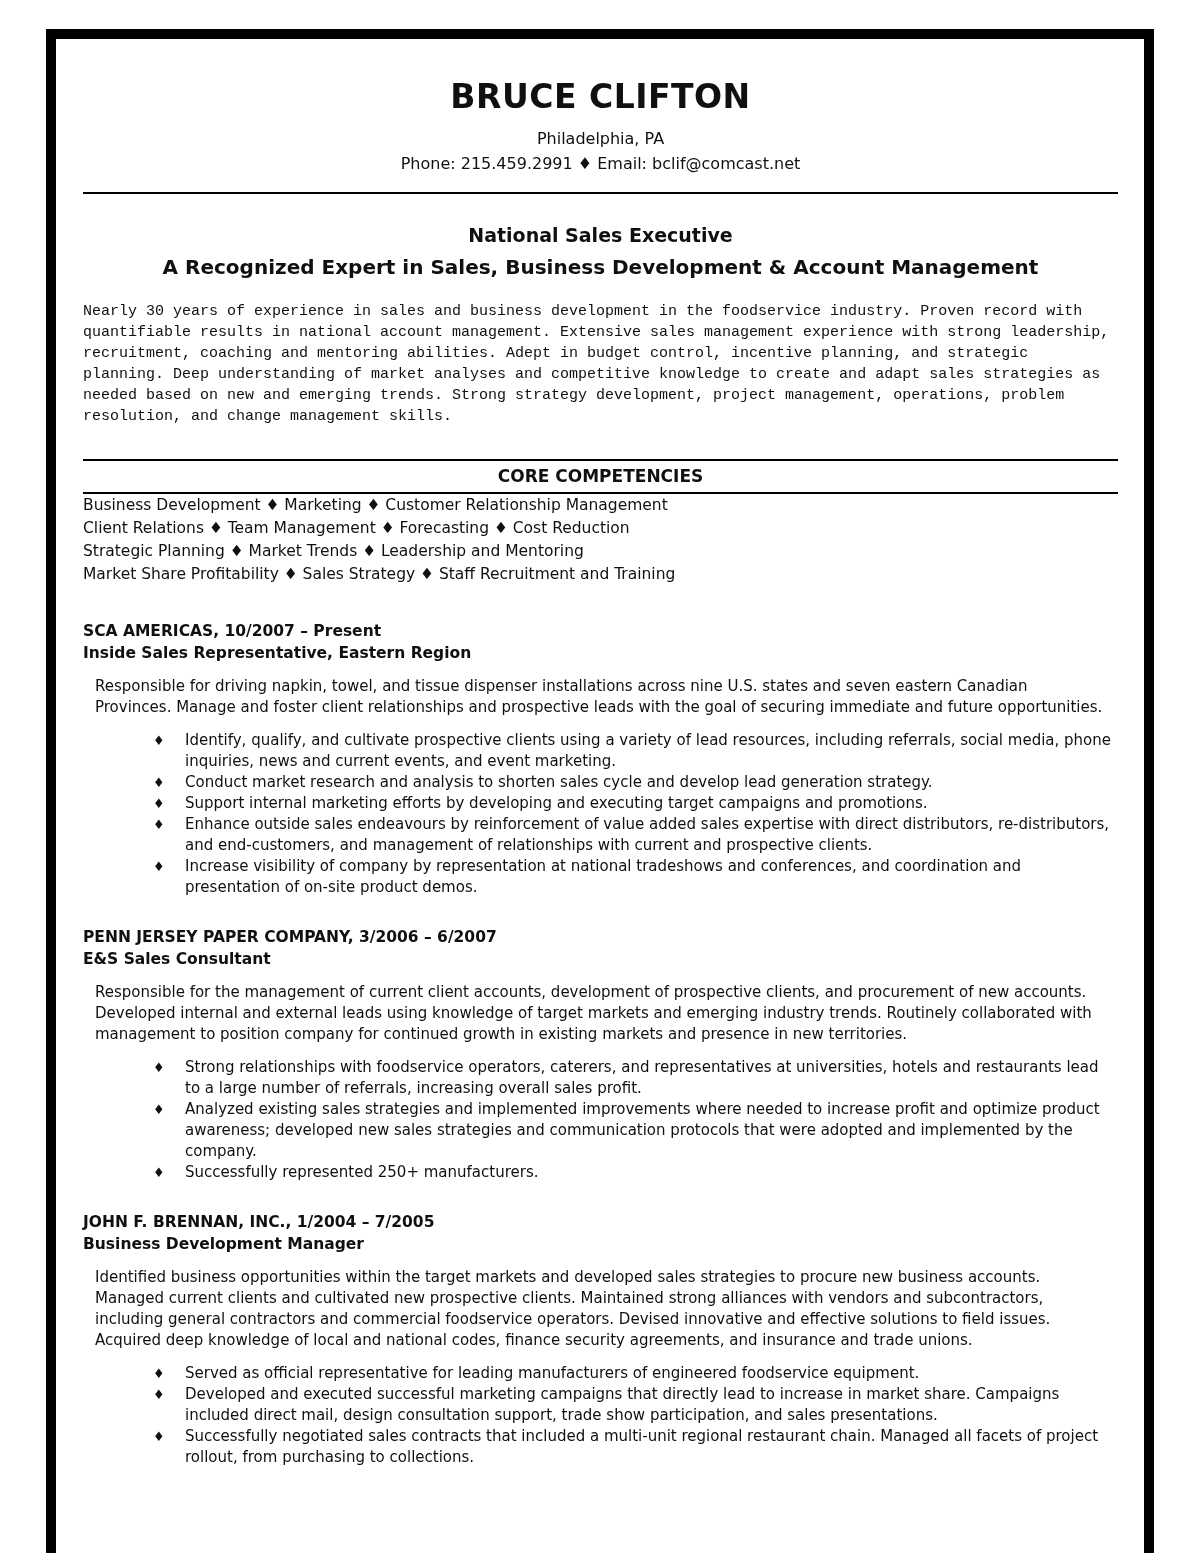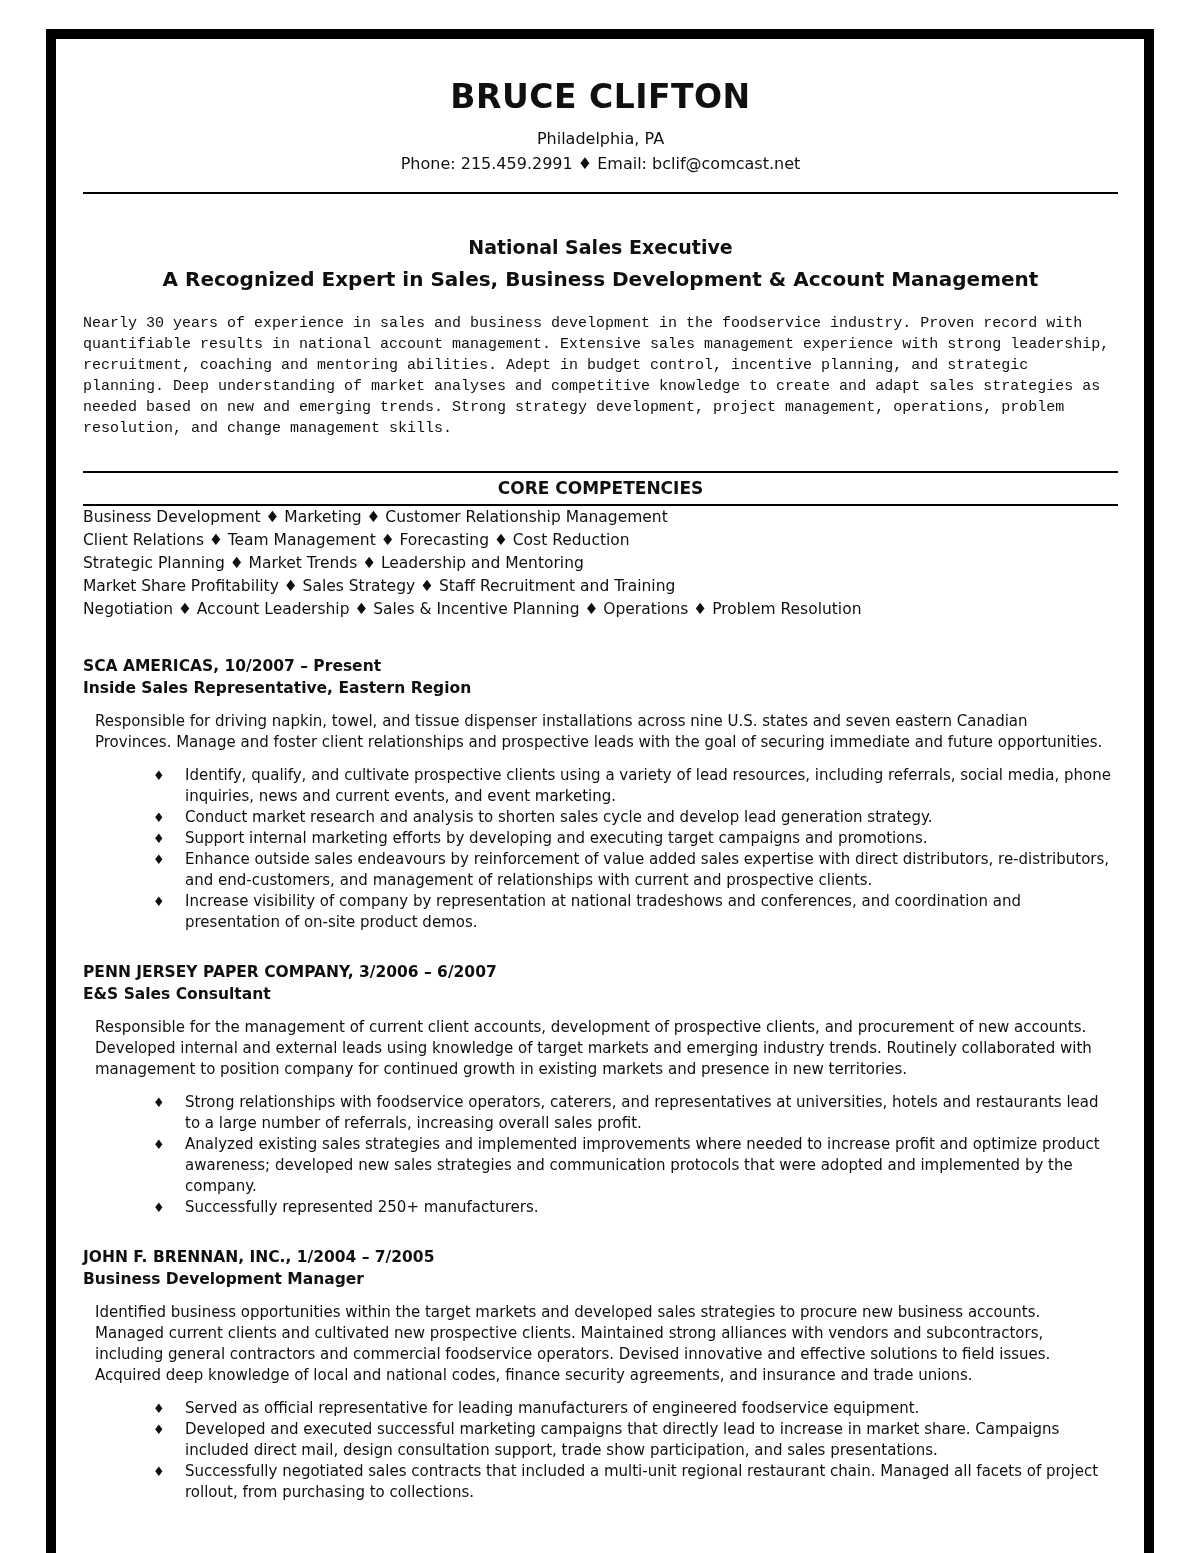--- a/index.html
+++ b/index.html
@@ -30,21 +30,21 @@
     font-size: 33px;
     font-weight: bold;
     letter-spacing: 0.5px;
   }
   .header-sub { font-size: 16px; line-height: 25px; }
   .rule {
     border: 0;
     border-top: 2px solid #000;
     margin: 16px 0 0 0;
   }
-  .title-block { text-align: center; margin-top: 40px; }
+  .title-block { text-align: center; margin-top: 28px; }
   .professional-title { font-size: 19px; font-weight: bold; line-height: 26px; }
   .professional-tagline { font-size: 20px; font-weight: bold; margin-top: 7px; }
   .summary {
     font-size: 15px;
     line-height: 21px;
     margin: 22px 0 0 0;
     font-family: Liberation Mono, monospace;
   }
   .section-header {
     margin-top: 32px;
@@ -103,21 +103,20 @@
   <div class="competencies">
 
       <div class="comp-line">Business Development ♦ Marketing ♦ Customer Relationship Management</div>
 
       <div class="comp-line">Client Relations ♦ Team Management ♦ Forecasting ♦ Cost Reduction</div>
 
       <div class="comp-line">Strategic Planning ♦ Market Trends ♦ Leadership and Mentoring</div>
 
       <div class="comp-line">Market Share Profitability ♦ Sales Strategy ♦ Staff Recruitment and Training</div>
 
-      <div class="comp-line">Negotiation ♦ Account Leadership ♦ Sales &amp; Incentive Planning ♦ Operations ♦ Problem Resolution</div>
     </div>
 
 
   <div class="jobs">
 
       <section class="job">
         <div class="job-company">SCA AMERICAS, 10/2007 – Present</div>
         <div class="job-role">Inside Sales Representative, Eastern Region</div>
         <p class="job-desc">Responsible for driving napkin, towel, and tissue dispenser installations across nine U.S. states and seven eastern Canadian Provinces. Manage and foster client relationships and prospective leads with the goal of securing immediate and future opportunities.</p>
         <div class="bullets">

